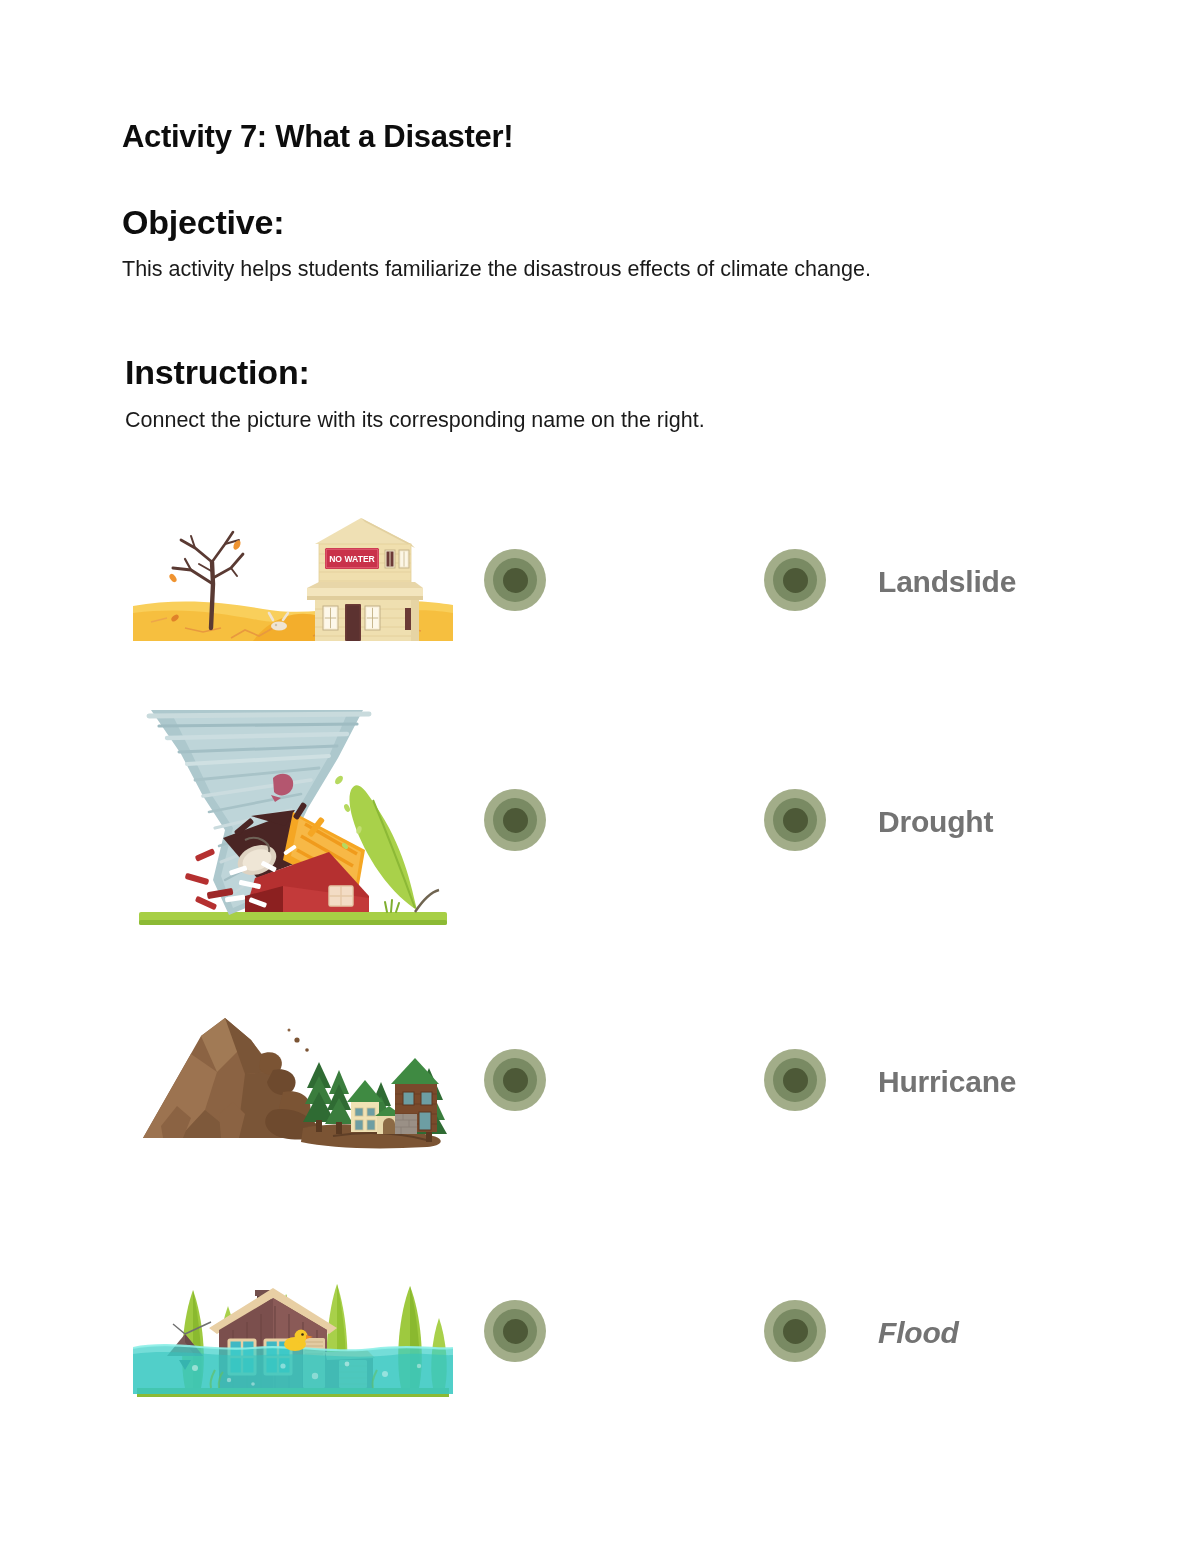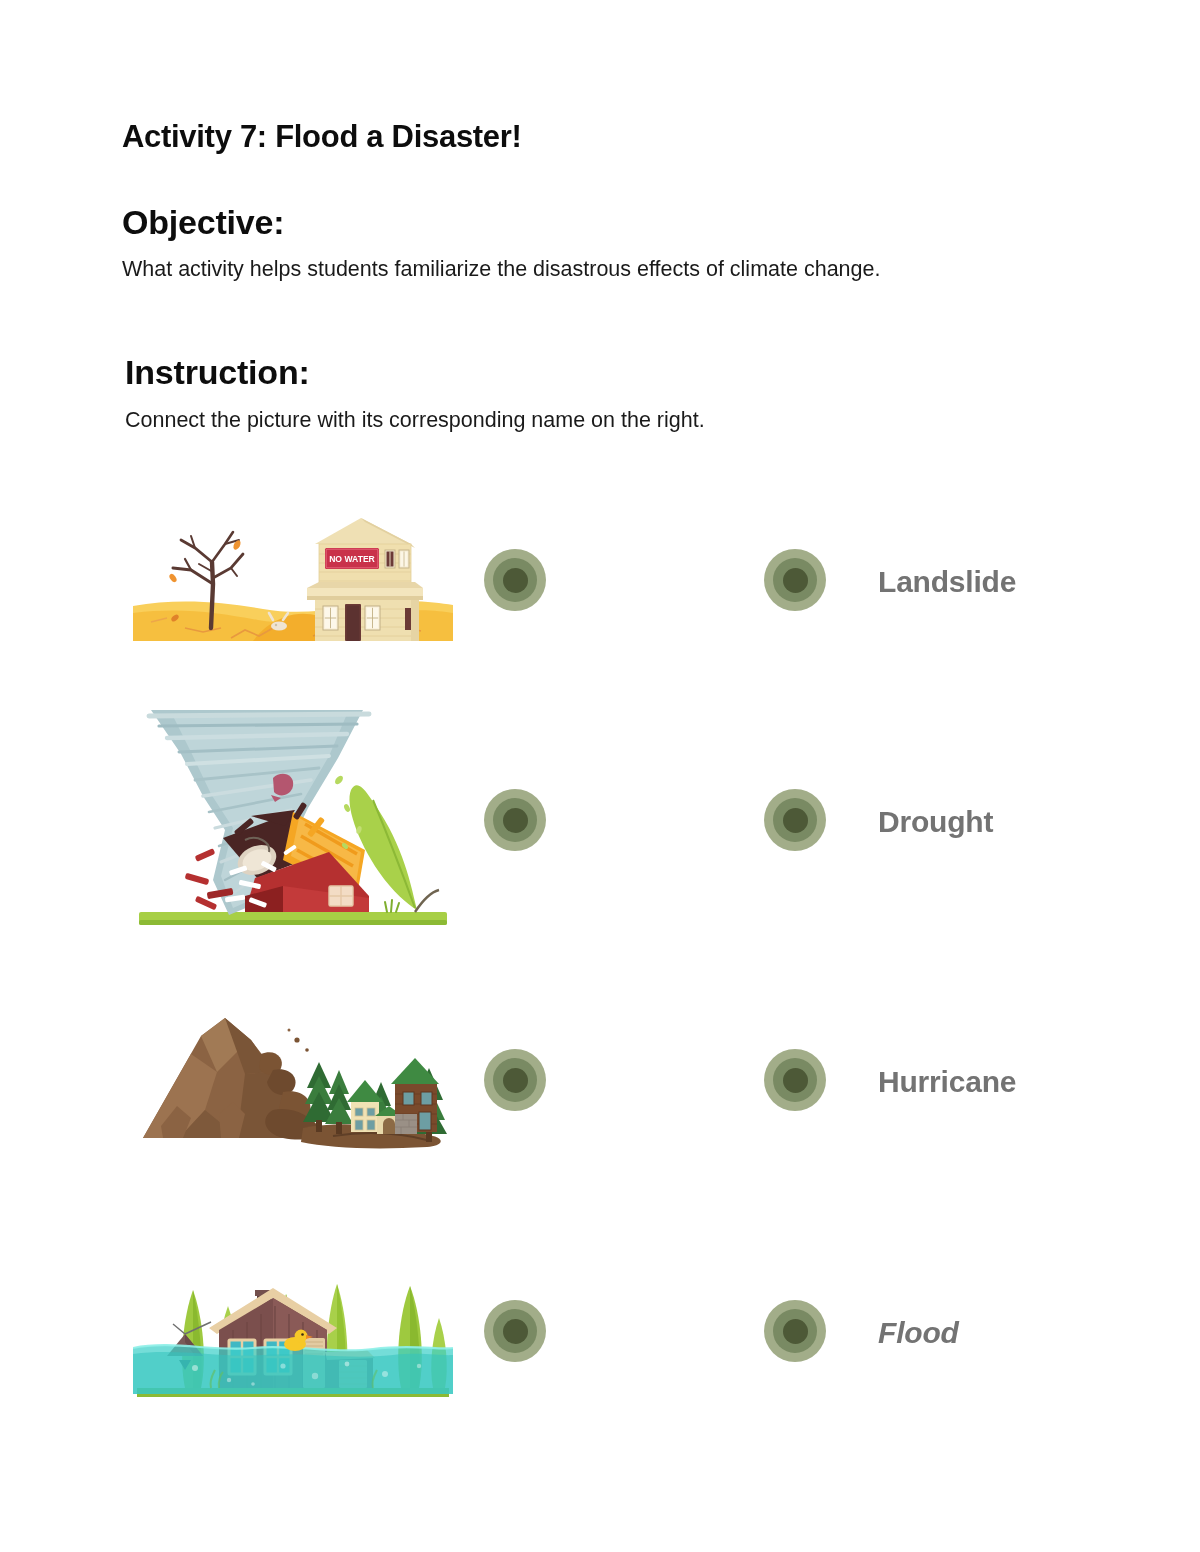--- a/index.html
+++ b/index.html
@@ -101,25 +101,25 @@
     white-space: nowrap;
   }
 </style>
 </head>
 <body>
 
 <div class="page">
 
   <div class="header">
 
-    <h1 class="activity-title">Activity 7: Flood a Disaster!</h1>
+    <h1 class="activity-title">Activity 7: What a Disaster!</h1>
 
     <div class="objective-block">
       <h2 class="section-heading">Objective:</h2>
-      <p class="body-text">What activity helps students familiarize the disastrous effects of climate change.</p>
+      <p class="body-text">This activity helps students familiarize the disastrous effects of climate change.</p>
     </div>
 
     <div class="instruction-block">
       <h2 class="section-heading">Instruction:</h2>
       <p class="body-text">Connect the picture with its corresponding name on the right.</p>
     </div>
 
   </div>
 
   <div class="rows">

